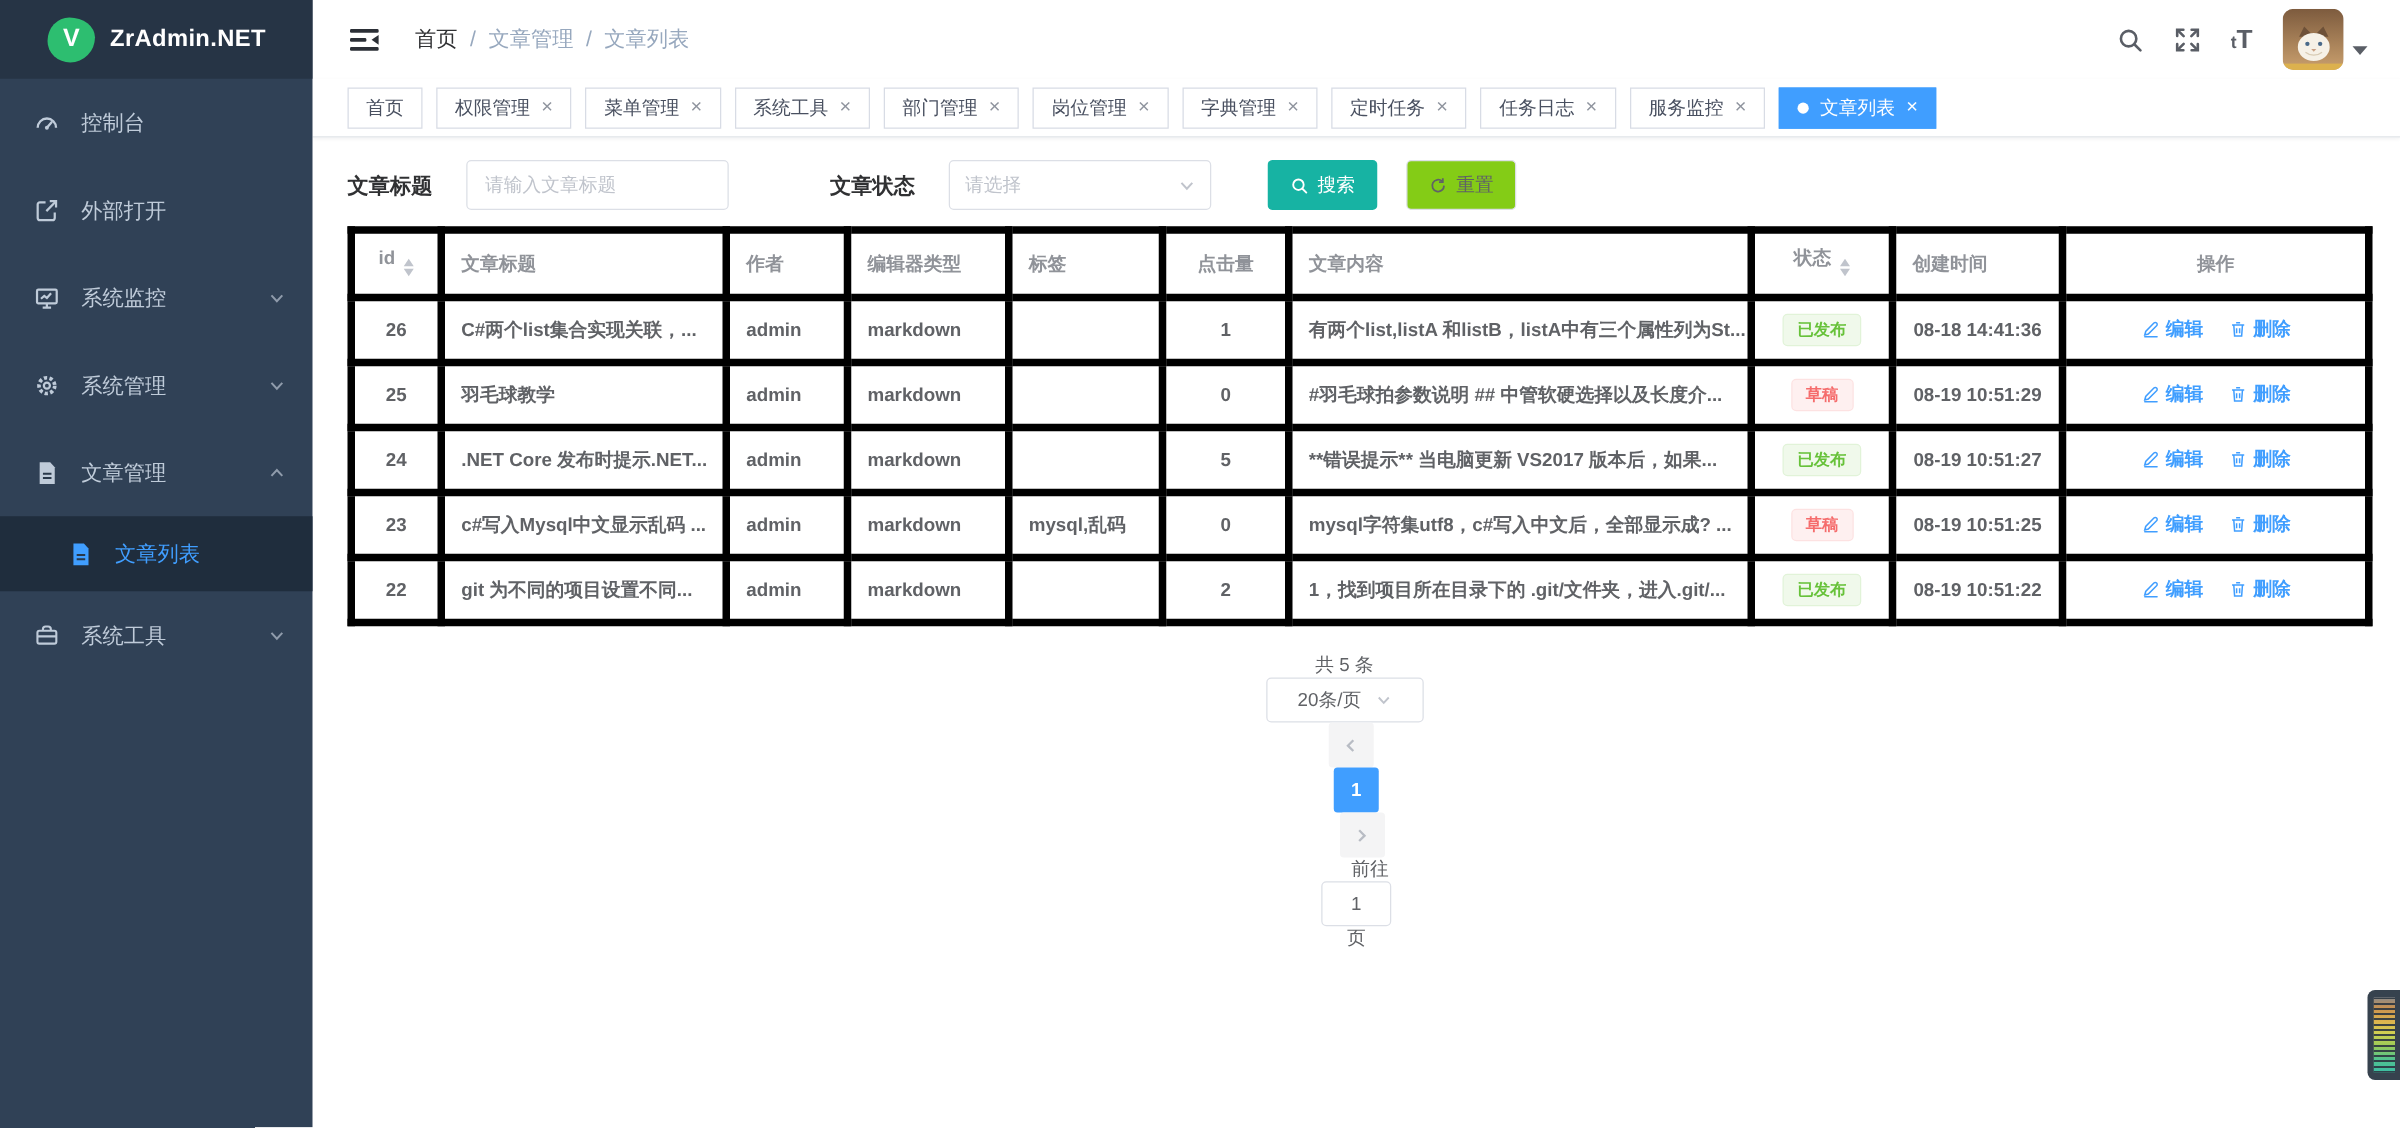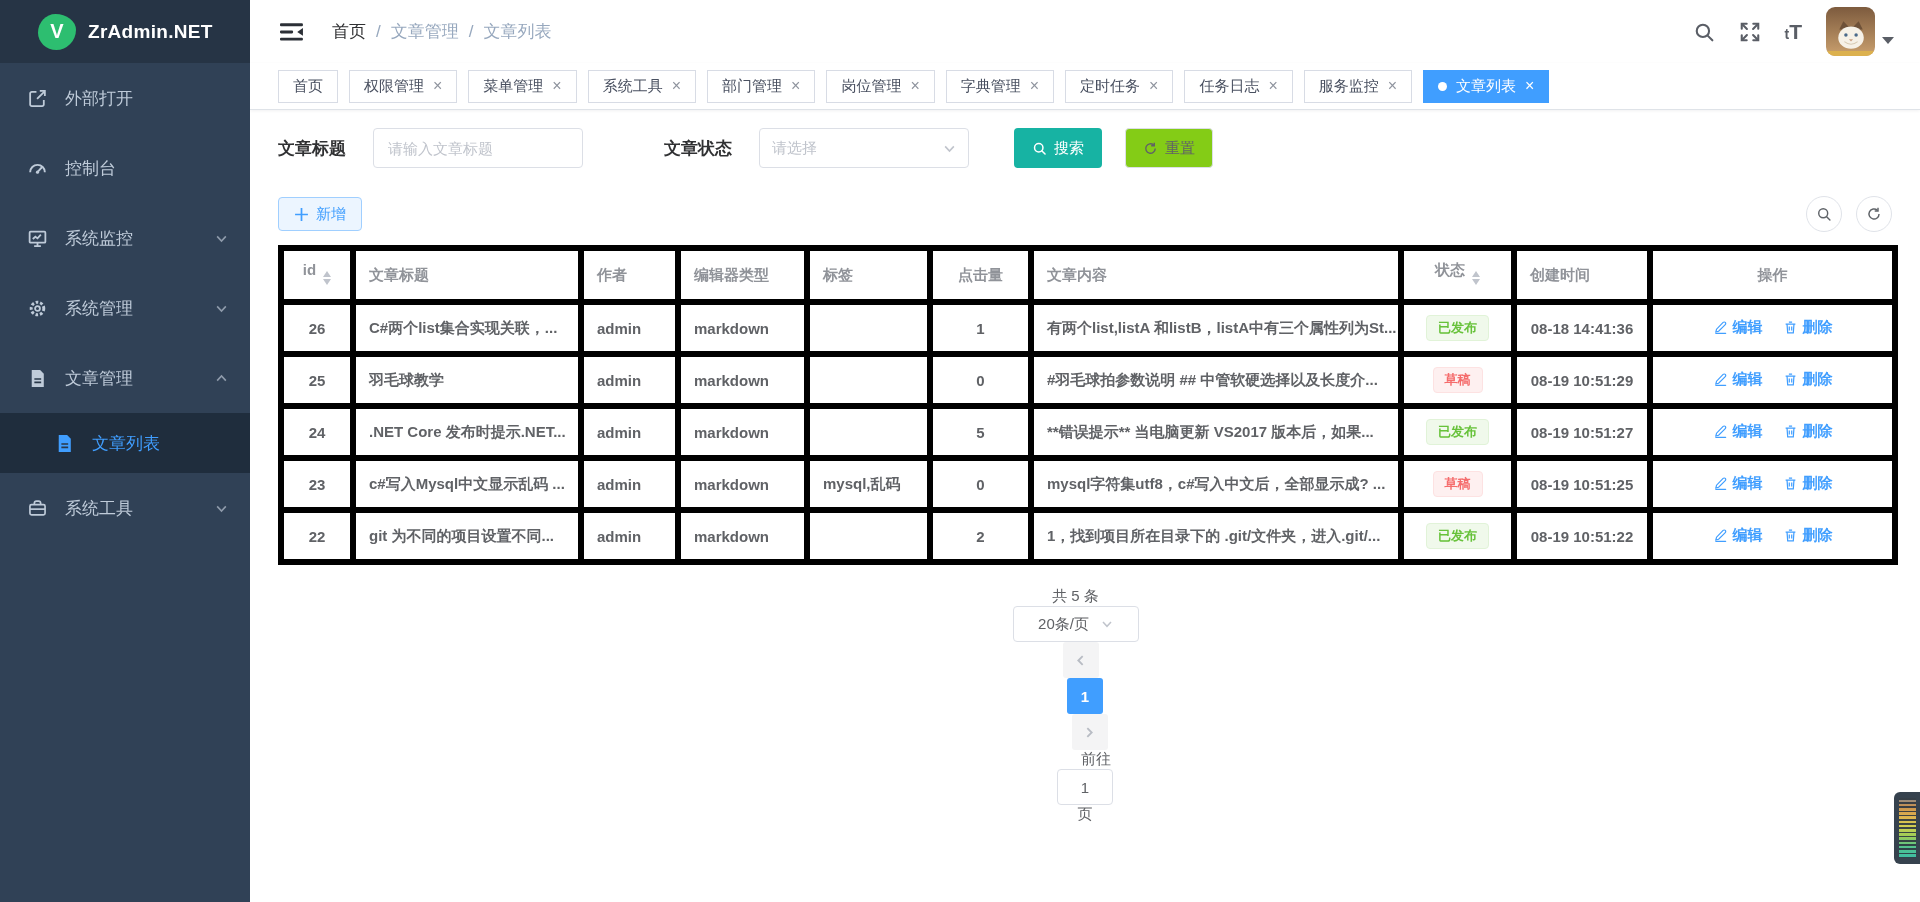--- a/index.html
+++ b/index.html
@@ -131,37 +131,37 @@
   <aside class="sidebar">
     <div class="logo-row">
       <div class="logo-blob">
           <span>V</span>
         </div>
       <div class="logo-title">ZrAdmin.NET</div>
     </div>
     <nav class="menu">
         <div class="menu-item">
           <span class="icn ">
+            <svg viewBox="0 0 20 20" fill="none" stroke="currentColor" stroke-width="1.8">
+              <path d="M3 13.5a7 7 0 1 1 14 0"></path>
+              <path d="M10 13.5l3.6-4.2" stroke-linecap="round"></path>
+              <circle cx="10" cy="13.5" r="1.5" fill="currentColor" stroke="none"></circle>
+            </svg>
+          </span>
+          <span class="mi-label">控制台</span>
+        </div>
+        <div class="menu-item">
+          <span class="icn ">
             <svg viewBox="0 0 20 20" fill="none" stroke="currentColor" stroke-width="1.7">
               <path d="M16 11.5v4.2a1.6 1.6 0 0 1-1.6 1.6H4.6A1.6 1.6 0 0 1 3 15.7V5.3a1.6 1.6 0 0 1 1.6-1.6H9"></path>
               <path d="M12.2 2.8H17v4.8"></path>
               <path d="M9.6 10.4L16.8 3.1"></path>
             </svg>
           </span>
           <span class="mi-label">外部打开</span>
-        </div>
-        <div class="menu-item">
-          <span class="icn ">
-            <svg viewBox="0 0 20 20" fill="none" stroke="currentColor" stroke-width="1.8">
-              <path d="M3 13.5a7 7 0 1 1 14 0"></path>
-              <path d="M10 13.5l3.6-4.2" stroke-linecap="round"></path>
-              <circle cx="10" cy="13.5" r="1.5" fill="currentColor" stroke="none"></circle>
-            </svg>
-          </span>
-          <span class="mi-label">控制台</span>
         </div>
         <div class="menu-item">
           <span class="icn ">
             <svg viewBox="0 0 20 20" fill="none" stroke="currentColor" stroke-width="1.7">
               <rect x="2.5" y="3.5" width="15" height="10.5" rx="1"></rect>
               <path d="M5.5 10.5l2.5-2.2 2 1.6 3.2-3.6"></path>
               <path d="M6.8 17.2h6.4M10 14v3.2"></path>
             </svg>
           </span>
           <span class="mi-label">系统监控</span>
@@ -359,48 +359,20 @@
           <span class="icn">
               <svg viewBox="0 0 20 20" fill="none" stroke="currentColor" stroke-width="1.9">
                 <path d="M16.3 10a6.3 6.3 0 1 1-2.1-4.7"></path>
                 <path d="M15 2.2v4.1h-4.1"></path>
               </svg>
             </span>
           <span>重置</span>
         </button>
       </div>
 
-      <div class="toolbar">
-        <button class="btn btn-add">
-          <span class="icn">
-              <svg viewBox="0 0 14 14" fill="none" stroke="currentColor" stroke-width="1.6">
-                <path d="M7 1v12M1 7h12"></path>
-              </svg>
-            </span>
-          <span>新增</span>
-        </button>
-        <div class="tool-circles">
-          <button class="circle-btn">
-            <span class="icn">
-                <svg viewBox="0 0 20 20" fill="none" stroke="currentColor" stroke-width="1.8">
-                  <circle cx="9" cy="9" r="5.6"></circle>
-                  <path d="M13.3 13.3L17.4 17.4" stroke-linecap="round"></path>
-                </svg>
-              </span>
-          </button>
-          <button class="circle-btn">
-            <span class="icn">
-                <svg viewBox="0 0 20 20" fill="none" stroke="currentColor" stroke-width="1.8">
-                  <path d="M16.3 10a6.3 6.3 0 1 1-2.1-4.7"></path>
-                  <path d="M15 2.2v4.1h-4.1"></path>
-                </svg>
-              </span>
-          </button>
-        </div>
-      </div>
 
       <table class="grid">
         <colgroup>
           <col style="width:72px">
             <col style="width:228px">
             <col style="width:97px">
             <col style="width:129px">
             <col style="width:123px">
           <col style="width:101px">
             <col style="width:370px">

